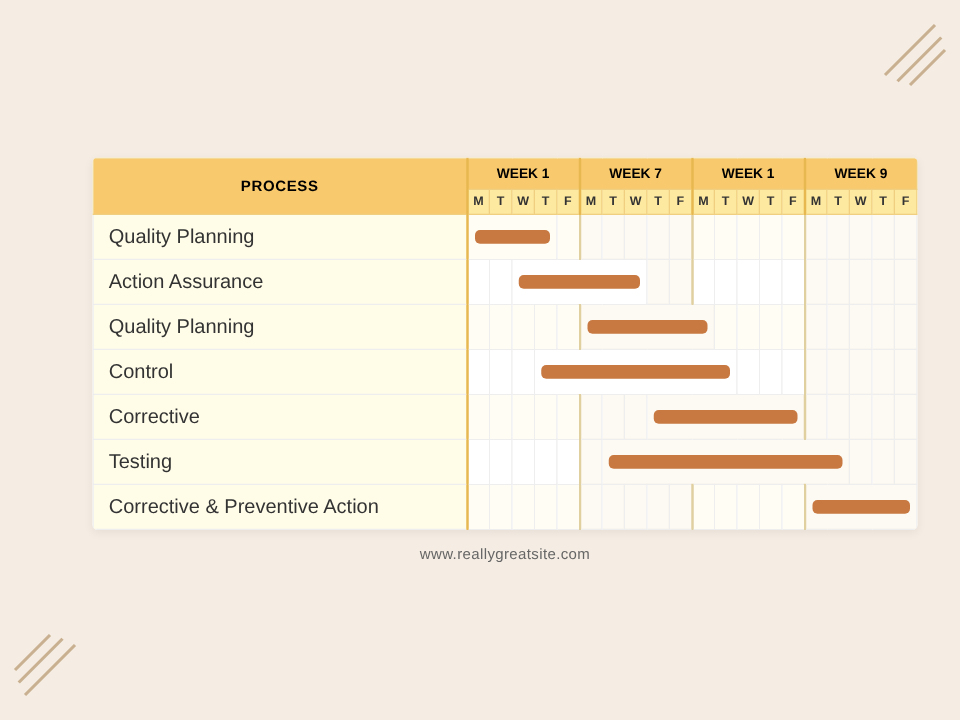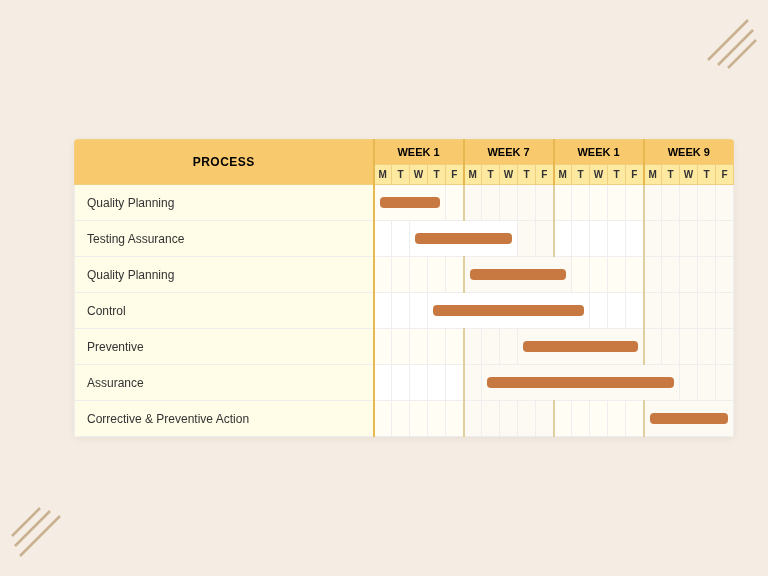--- a/index.html
+++ b/index.html
@@ -97,21 +97,21 @@
     }
     .data-row:nth-child(odd) td {
       background-color: #fffdf4;
     }
     .data-row:nth-child(even) td {
       background-color: #fff;
     }
 
     .data-row td.process-name {
       padding: 8px 12px;
-      font-size: 12px;
+      font-size: 16px;
       color: #333;
       background-color: #fffce8;
       white-space: nowrap;
       border-right: 2px solid #e8b850;
       font-weight: 400;
     }
 
     .data-row td.day-cell {
       width: 18px;
       min-width: 18px;
@@ -216,21 +216,21 @@
             <td class="day-cell"></td>
             <td class="day-cell"></td>
             <td class="day-cell"></td>
             <td class="day-cell week-start-cell shaded"></td>
             <td class="day-cell shaded"></td>
             <td class="day-cell shaded"></td>
             <td class="day-cell shaded"></td>
             <td class="day-cell shaded"></td>
           </tr>
           <tr class="data-row">
-            <td class="process-name">Testing Assurance</td>
+            <td class="process-name">Action Assurance</td>
             <td class="day-cell week-start-cell"></td>
             <td class="day-cell"></td>
             <td class="day-cell" colspan="6" style="padding: 0px 3px; vertical-align: middle;">
               <span class="gantt-bar"></span>
             </td>
             <td class="day-cell shaded"></td>
             <td class="day-cell shaded"></td>
             <td class="day-cell week-start-cell"></td>
             <td class="day-cell"></td>
             <td class="day-cell"></td>
@@ -273,40 +273,40 @@
             <td class="day-cell"></td>
             <td class="day-cell"></td>
             <td class="day-cell"></td>
             <td class="day-cell week-start-cell shaded"></td>
             <td class="day-cell shaded"></td>
             <td class="day-cell shaded"></td>
             <td class="day-cell shaded"></td>
             <td class="day-cell shaded"></td>
           </tr>
           <tr class="data-row">
-            <td class="process-name">Preventive</td>
+            <td class="process-name">Corrective</td>
             <td class="day-cell week-start-cell"></td>
             <td class="day-cell"></td>
             <td class="day-cell"></td>
             <td class="day-cell"></td>
             <td class="day-cell"></td>
             <td class="day-cell week-start-cell shaded"></td>
             <td class="day-cell shaded"></td>
             <td class="day-cell shaded"></td>
             <td class="day-cell shaded" colspan="7" style="padding: 0px 3px; vertical-align: middle;">
               <span class="gantt-bar"></span>
             </td>
             <td class="day-cell week-start-cell shaded"></td>
             <td class="day-cell shaded"></td>
             <td class="day-cell shaded"></td>
             <td class="day-cell shaded"></td>
             <td class="day-cell shaded"></td>
           </tr>
           <tr class="data-row">
-            <td class="process-name">Assurance</td>
+            <td class="process-name">Testing</td>
             <td class="day-cell week-start-cell"></td>
             <td class="day-cell"></td>
             <td class="day-cell"></td>
             <td class="day-cell"></td>
             <td class="day-cell"></td>
             <td class="day-cell week-start-cell shaded"></td>
             <td class="day-cell shaded" colspan="11" style="padding: 0px 3px; vertical-align: middle;">
               <span class="gantt-bar"></span>
             </td>
             <td class="day-cell shaded"></td>
@@ -330,13 +330,14 @@
             <td class="day-cell"></td>
             <td class="day-cell"></td>
             <td class="day-cell"></td>
             <td class="day-cell week-start-cell shaded" colspan="5" style="padding: 0px 3px; vertical-align: middle;">
               <span class="gantt-bar"></span>
             </td>
           </tr>
         </tbody>
     </table>
   </div>
+  <div class="footer-text">www.reallygreatsite.com</div>
 </div>
 
 </body></html>

